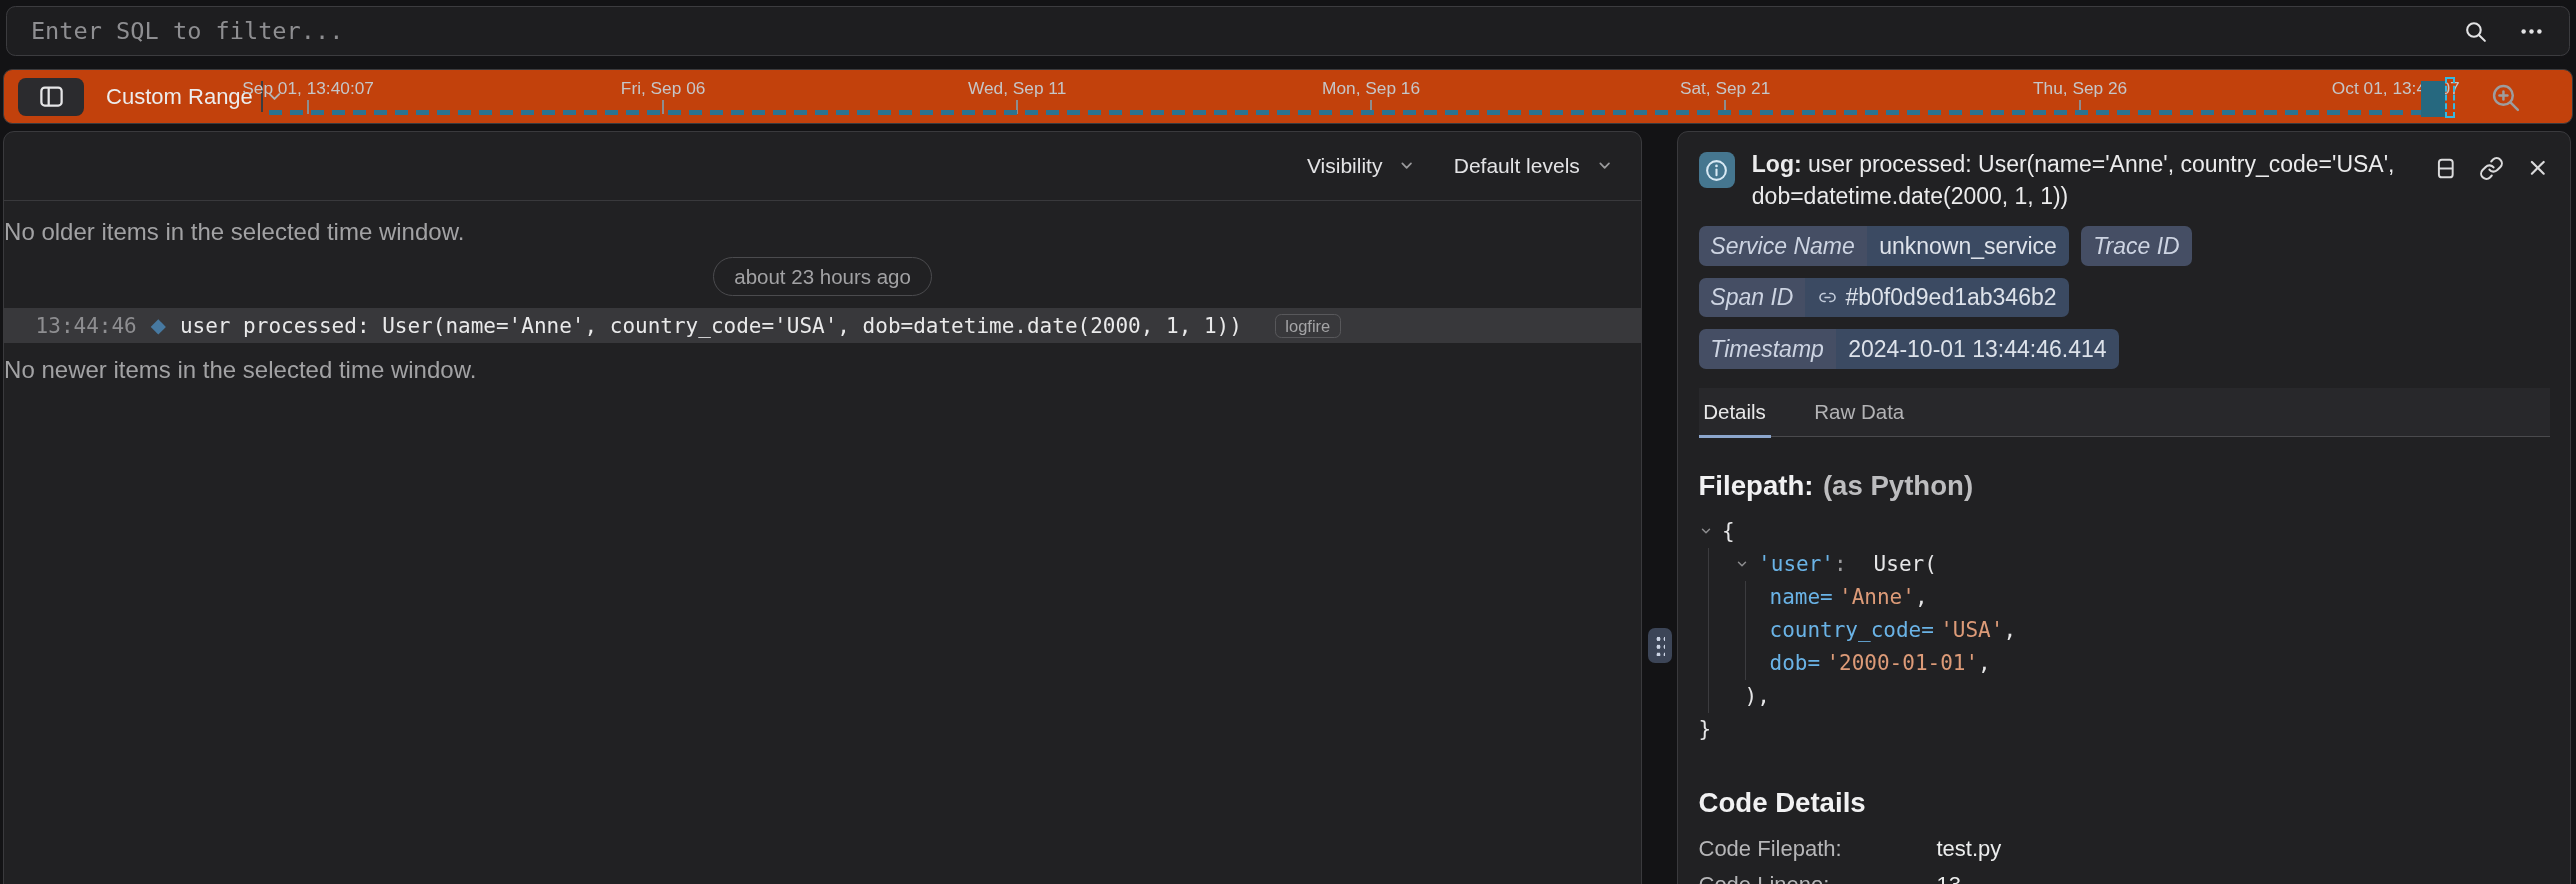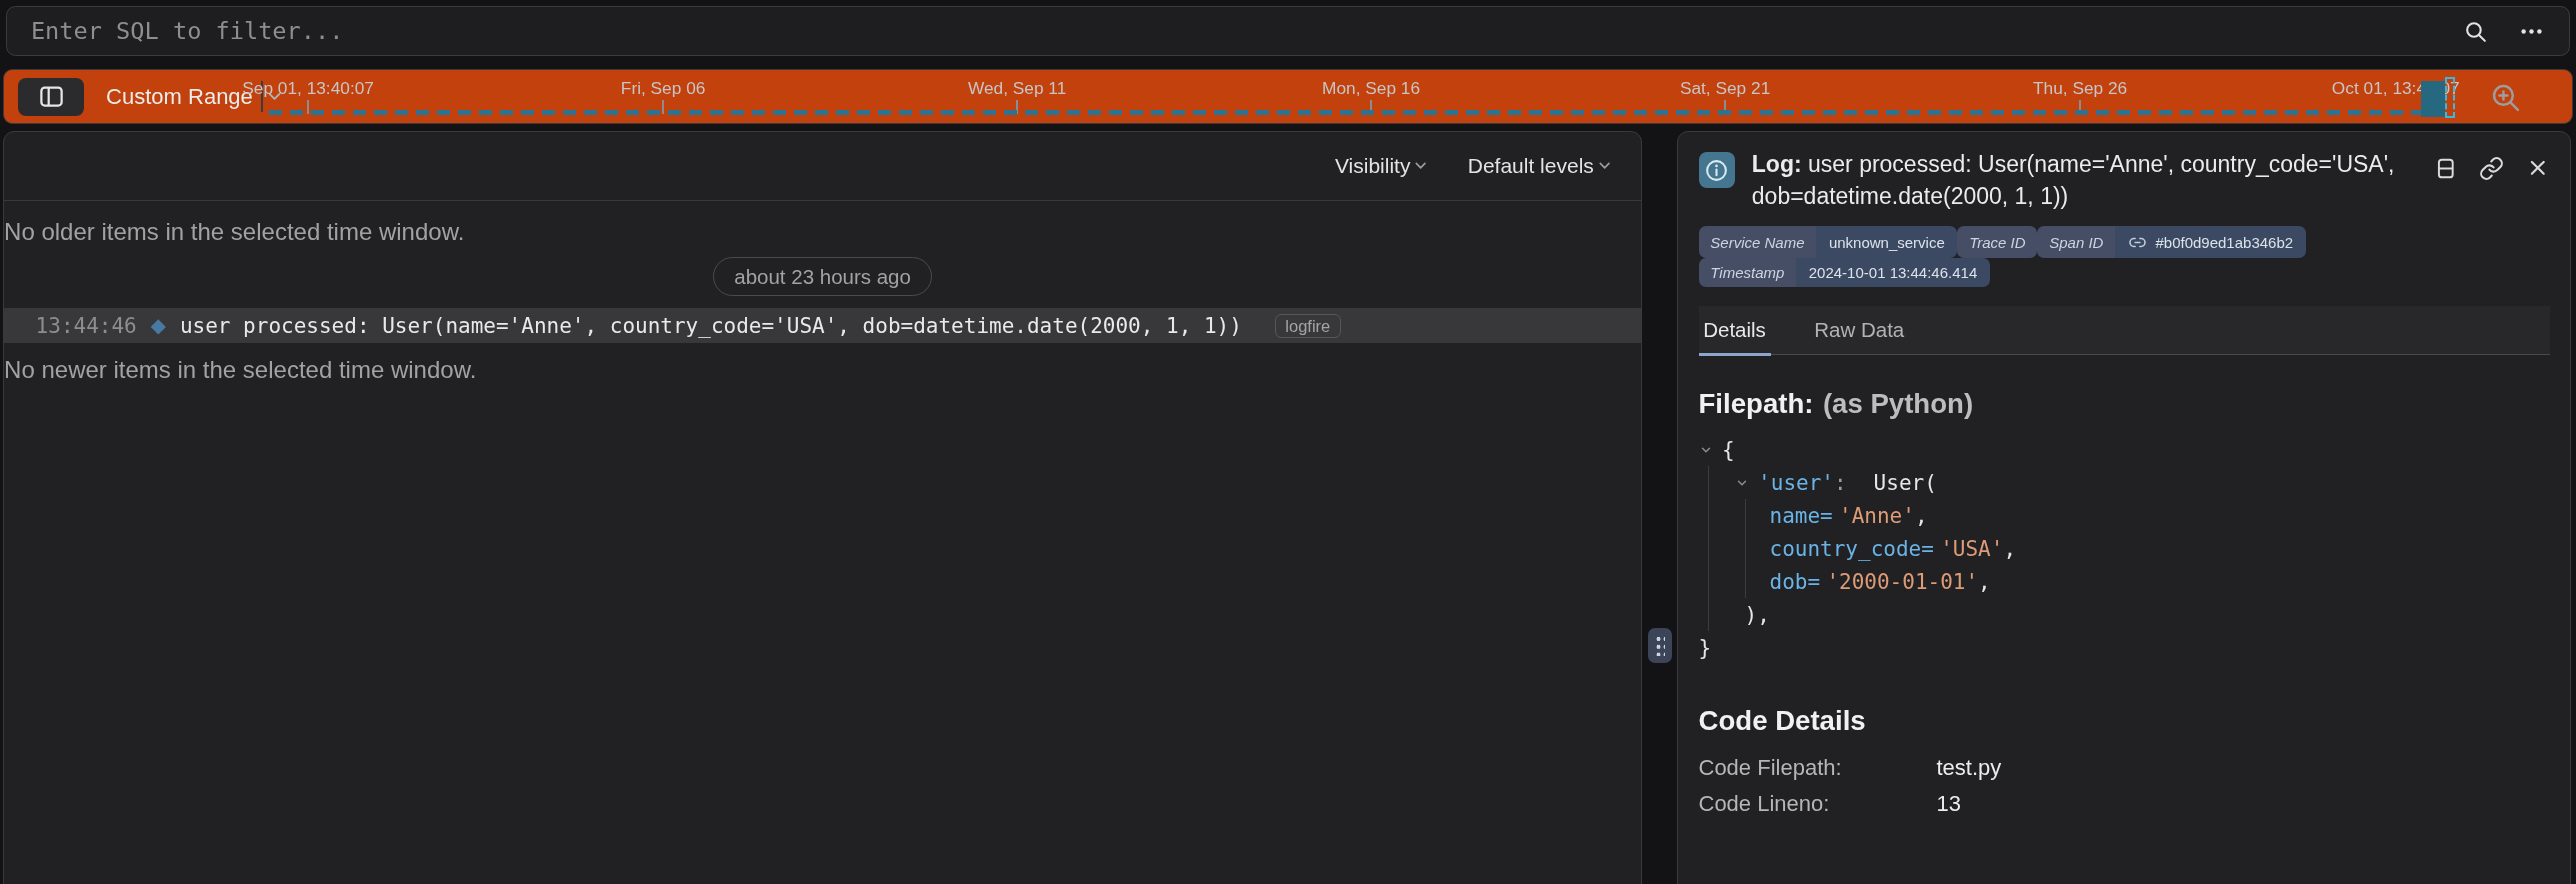--- a/index.html
+++ b/index.html
@@ -43,21 +43,21 @@
   .tl-brush { position:absolute; right:117px; width:10.2px; bottom:4.7px; height:41px;
     border:2.4px dashed #36b9e2; z-index:3; }
   .zoom-btn { position:absolute; right:50px; top:11px; color:#9d9d9f; cursor:pointer; }
 
   
   .left-panel { position:absolute; left:3.1px; top:131px; width:1639px; height:757px;
     background:#212123; border:1.6px solid #3a3a3d; border-radius:11px 11px 0 0; overflow:hidden; }
   .lp-header { height:69px; border-bottom:1.6px solid #39393c;
     display:flex; justify-content:flex-end; align-items:center; gap:38px;
     padding-right:28px; font-size:21px; color:#e3e3e5; }
-  .dropdown { display:flex; align-items:center; gap:2px; cursor:pointer; }
+  .dropdown { display:flex; align-items:center; gap:16px; cursor:pointer; }
   .dropdown .chev { color:#9a9a9c; }
   .muted { color:#a2a2a4; font-size:24px; }
   .no-older { margin-top:17.3px; }
   .pill { margin:11px auto 0; width:fit-content; padding:6.3px 20.5px;
     border:1.6px solid #4b4b4e; border-radius:786px; color:#a2a2a4; font-size:20.5px; }
   .log-row { margin-top:12.6px; height:35px; background:#38383b;
     display:flex; align-items:center; padding:0 31.5px;
     font-family:"DejaVu Sans Mono", monospace; font-size:21px; color:#e9e9ea; cursor:pointer; }
   .log-time { color:#8e8e91; }
   .diamond { color:#4779a1; margin:0 14px; font-size:19.7px; font-family:"DejaVu Sans", sans-serif; }
@@ -78,21 +78,21 @@
     background:#212123; border:1.6px solid #3a3a3d; border-radius:11px 11px 0 0;
     padding:0 20.5px; overflow:hidden; }
   .dp-header { margin-top:17.3px; display:flex; align-items:flex-start; }
   .info-badge { width:36px; height:36px; border-radius:7.9px; background:#45768f;
     color:#d8e9f4; display:flex; align-items:center; justify-content:center; flex:none; margin-top:3.1px; }
   .dp-title { margin-left:17.3px; font-size:23px; line-height:31.5px; color:#ebebec; max-width:693px; }
   .dp-title b { font-weight:bold; }
   .dp-actions { margin-left:auto; display:flex; gap:22px; color:#dadadb; margin-top:6.3px; }
   .dp-actions .act { cursor:pointer; }
 
-  .badges { margin-top:14px; display:flex; flex-wrap:wrap; gap:0; font-size:15px; max-width:787px; }
+  .badges { margin-top:14px; display:flex; flex-wrap:wrap; gap:12px; font-size:23px; max-width:787px; }
   .badge { display:inline-flex; border-radius:7px; overflow:hidden; }
   .badge .bl { background:#454e64; color:#cdd4e2; font-style:italic; padding:6.3px 11.8px;
     display:flex; align-items:center; }
   .badge .bv { background:#3b4a62; color:#dde2ea; padding:6.3px 12.6px;
     display:flex; align-items:center; gap:8.7px; }
   .badge .bv .lnk { color:#c4cddc; }
 
   .tabs { margin-top:19px; display:flex; gap:39px; background:#28282b;
     border-bottom:1.6px solid #4a4a4d; height:49px; align-items:center; font-size:20.5px; }
   .tab { color:#b3b3b5; position:relative; height:100%; display:flex; align-items:center;

